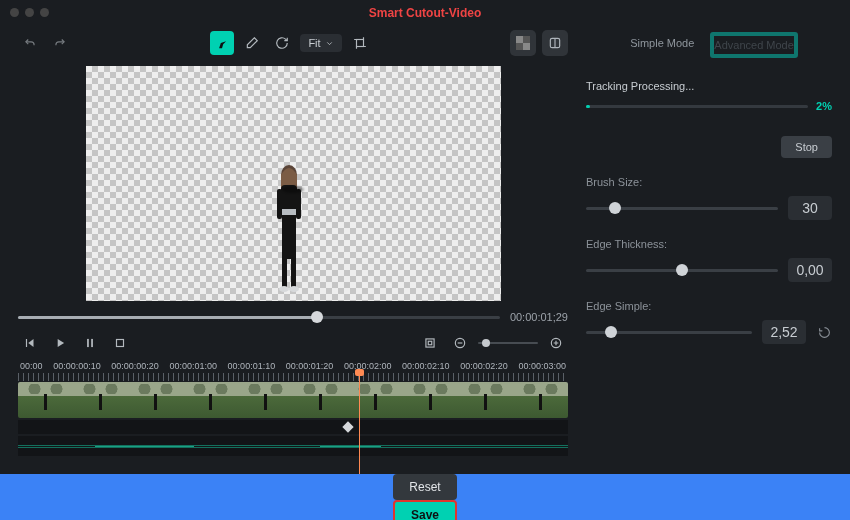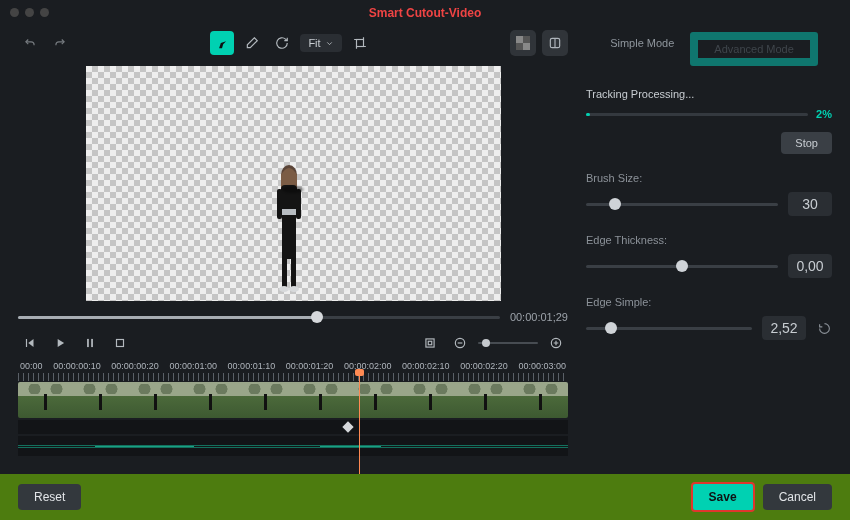--- a/index.html
+++ b/index.html
@@ -106,42 +106,43 @@
   .kf-lane { height:14px; background:#121417; margin-top:2px; position:relative;}
   .kf-diamond { position:absolute; top:50%; width:8px;height:8px; background:#d5d8db; transform:translate(-50%,-50%) rotate(45deg);}
   .aud-lane { height:20px; background:#121417; margin-top:2px; position:relative; overflow:hidden;}
   .aud-wave{position:absolute;left:0;right:0;top:50%;height:1px;
     background:linear-gradient(to right,
       transparent 0 14%, #1aa085 14% 32%, transparent 32% 55%, #1aa085 55% 66%, transparent 66% 100%);
     box-shadow:0 -1px #13705d,0 1px #13705d;}
 
   .mode-tabs { display:flex; gap:6px; justify-content:center; margin-top:6px;}
   .mode-tab { padding:5px 10px; font-size:11px; color:#8f969d; cursor:pointer; border-radius:3px;}
-  .mode-tab.adv { border:8px solid #0f766e; padding:3px 16px; color:#3f454b;}
+  .mode-tab.adv { border:4px solid #0f766e; padding:3px 0; color:#3f454b;}
   .proc-label { margin-top:22px; font-size:11px; }
   .proc-bar-row { display:flex; align-items:center; gap:8px; margin-top:8px;}
   .proc-bar { flex:1; height:3px; background:#34393f; border-radius:2px; position:relative;}
   .proc-bar-fill { position:absolute;left:0;top:0;bottom:0;background:#00d1b2;border-radius:2px;}
   .proc-pct { color:#00d1b2; font-size:11px; font-weight:600;}
-  .stop-row { display:flex; justify-content:flex-end; margin-top:12px;}
+  .stop-row { display:flex; justify-content:flex-end; margin-top:24px;}
   .stop-btn { background:#3a3f45; padding:5px 14px; border-radius:4px; font-size:11px; cursor:pointer;}
 
   .param { margin-top:18px;}
   .param-label { font-size:11px; color:#8c9299; }
   .param-row { display:flex; align-items:center; gap:10px; margin-top:8px;}
   .param-slider { flex:1; height:3px; background:#3a3f45; border-radius:2px; position:relative;}
   .param-knob {position:absolute;top:50%;width:12px;height:12px;background:#cfd3d7;border-radius:50%;transform:translate(-50%,-50%);}
   .param-val { width:44px; text-align:center; background:#2a2e33; padding:4px 0; border-radius:4px; font-size:14px;}
   .reset-ico { width:16px;height:16px;color:#8c9299; display:flex;align-items:center;justify-content:center; cursor:pointer;}
   .reset-ico svg{width:13px;height:13px;}
 
   .footer {
     position:absolute; left:0; right:0; bottom:0; height:46px;
     display:flex; align-items:center; padding:0 18px;
-    background:#4d7c0f;
+    background:#3b82f6;
+    flex-direction:column;
   }
   .footer .spacer{flex:1;}
   .btn {
     padding:6px 16px; border-radius:4px; font-size:12px; cursor:pointer;
     background:#33383d; color:#e2e5e8; border:none;
   }
   .btn-save { background:#00d1b2; color:#0e1113; font-weight:600; border:2px solid #e0362e;}
 </style>
 </head>
 <body>

